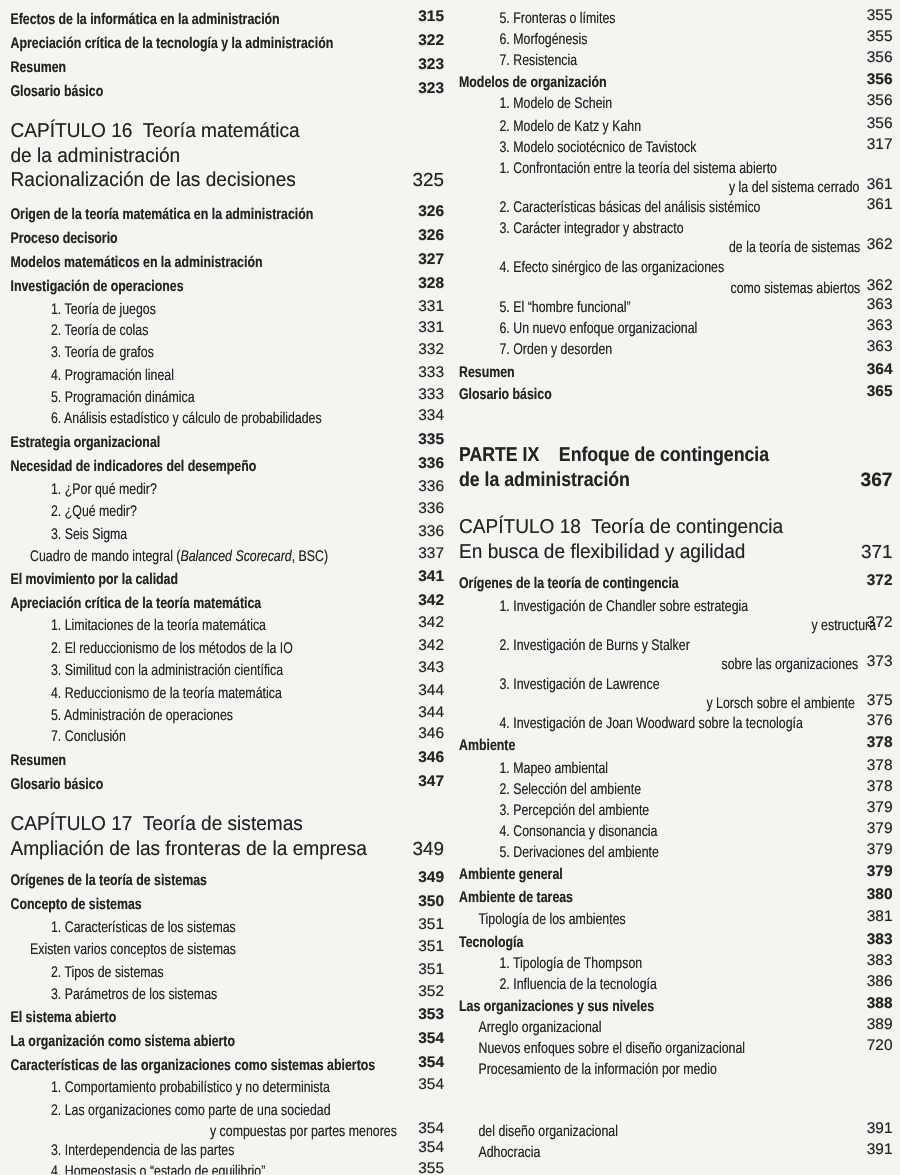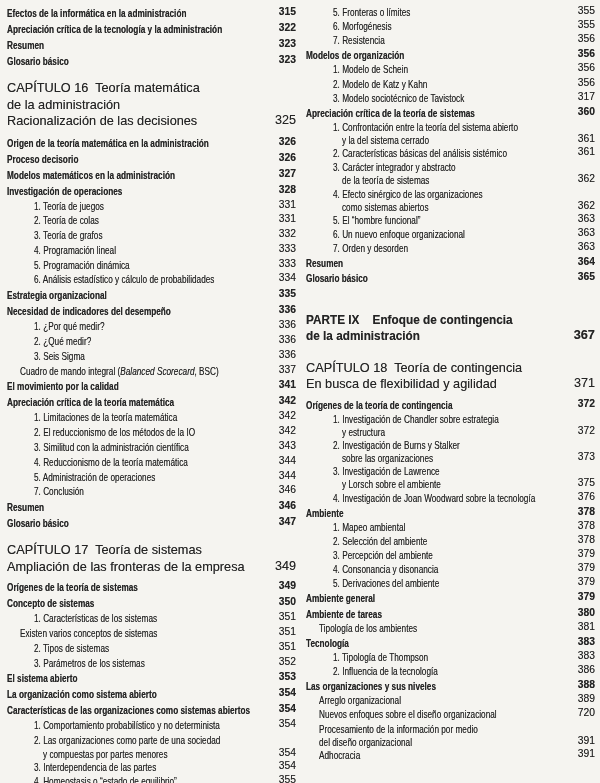--- a/index.html
+++ b/index.html
@@ -31,23 +31,23 @@
   }
   .pg  {
     position: absolute; right: 0; top: 0;
     font-size: 10.3px;
     text-shadow: 0 0 0.45px rgba(45,45,45,0.55);
   }
   .it { font-style: italic; }
 
   .h1   { height: var(--h1); line-height: var(--h1); font-weight: bold; }
   .num  { height: var(--num); line-height: var(--num); padding-left: 27px; }
-  .cont { height: var(--cont); line-height: var(--cont); padding-left: 36px; }
+  .cont { height: var(--cont); line-height: var(--cont); padding-left: 36px; text-align: right; }
   .sub  { height: var(--sub); line-height: var(--sub); padding-left: 13px; }
-  .subcont { height: var(--cont); line-height: var(--cont); padding-left: 13px; }
+  .subcont { height: var(--cont); line-height: var(--cont); padding-left: 13px; margin-top: 28px; }
 
   .chap { height: 16.5px; line-height: 16.5px; }
   .chap .txt { font-size: 13.4px; transform: scaleX(0.95); }
   .chap .pg  { font-size: 12.6px; }
 
   .part { height: 16.5px; line-height: 16.5px; font-weight: bold; }
   .part .txt { font-size: 13.4px; transform: scaleX(0.88); }
   .part .pg  { font-size: 12.8px; text-align: right; }
 
   .gap { width: 100%; }
@@ -112,21 +112,20 @@
       <div class="row num"><span class="txt">4. Homeostasis o “estado de equilibrio”</span><span class="pg">355</span></div>
     </div>
   <div class="col col-right">
       <div class="row num"><span class="txt">5. Fronteras o límites</span><span class="pg">355</span></div>
       <div class="row num"><span class="txt">6. Morfogénesis</span><span class="pg">355</span></div>
       <div class="row num"><span class="txt">7. Resistencia</span><span class="pg">356</span></div>
       <div class="row h1"><span class="txt">Modelos de organización</span><span class="pg">356</span></div>
       <div class="row num"><span class="txt">1. Modelo de Schein</span><span class="pg">356</span></div>
       <div class="row num"><span class="txt">2. Modelo de Katz y Kahn</span><span class="pg">356</span></div>
       <div class="row num"><span class="txt">3. Modelo sociotécnico de Tavistock</span><span class="pg">317</span></div>
-      <div class="row h1"><span class="txt">Apreciación crítica de la teoría de sistemas</span><span class="pg">360</span></div>
       <div class="row num"><span class="txt">1. Confrontación entre la teoría del sistema abierto</span></div>
       <div class="row cont"><span class="txt">y la del sistema cerrado</span><span class="pg">361</span></div>
       <div class="row num"><span class="txt">2. Características básicas del análisis sistémico</span><span class="pg">361</span></div>
       <div class="row num"><span class="txt">3. Carácter integrador y abstracto</span></div>
       <div class="row cont"><span class="txt">de la teoría de sistemas</span><span class="pg">362</span></div>
       <div class="row num"><span class="txt">4. Efecto sinérgico de las organizaciones</span></div>
       <div class="row cont"><span class="txt">como sistemas abiertos</span><span class="pg">362</span></div>
       <div class="row num"><span class="txt">5. El “hombre funcional”</span><span class="pg">363</span></div>
       <div class="row num"><span class="txt">6. Un nuevo enfoque organizacional</span><span class="pg">363</span></div>
       <div class="row num"><span class="txt">7. Orden y desorden</span><span class="pg">363</span></div>

